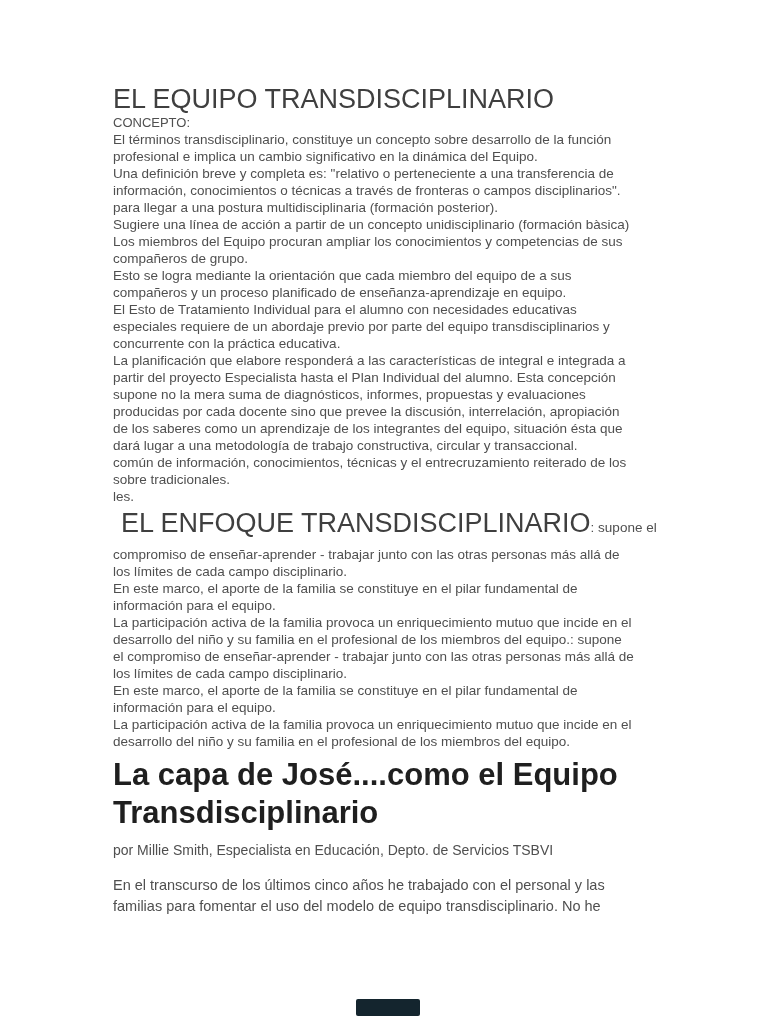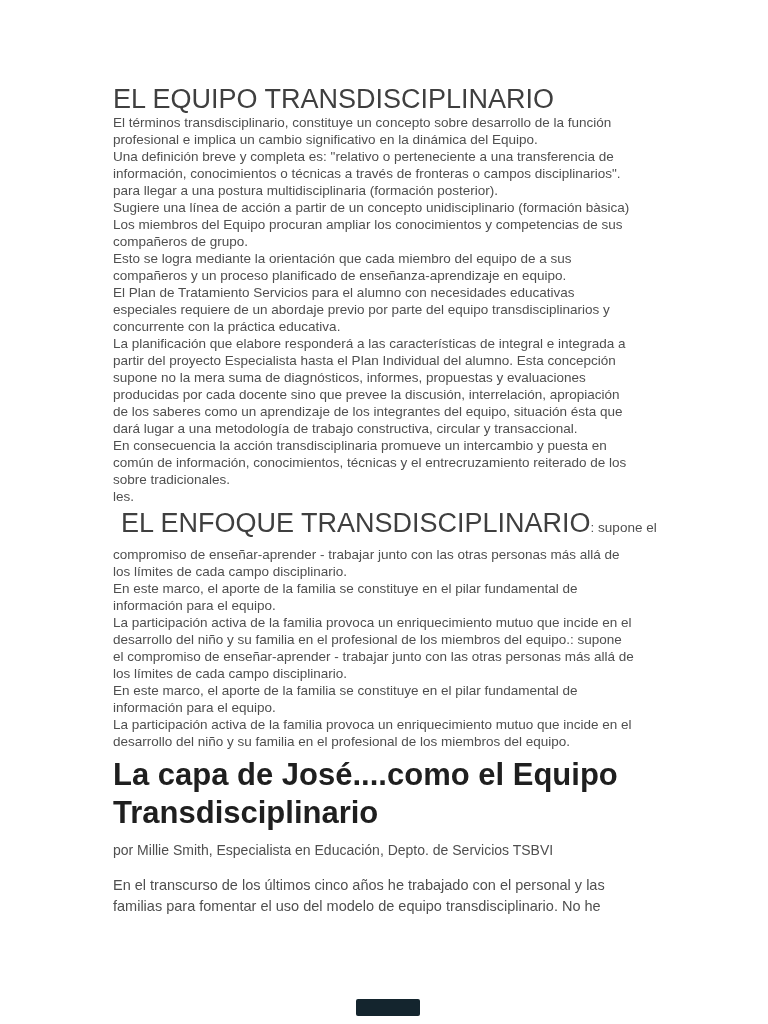--- a/index.html
+++ b/index.html
@@ -91,42 +91,42 @@
   }
 </style>
 </head>
 <body>
 
 <div class="page">
   <div class="content">
 
     <div class="doc-title">EL EQUIPO TRANSDISCIPLINARIO</div>
 
+    <div class="concepto-label">CONCEPTO:</div>
 
     <div class="body-block">
         <div class="line">El términos transdisciplinario, constituye un concepto sobre desarrollo de la función</div>
         <div class="line">profesional e implica un cambio significativo en la dinámica del Equipo.</div>
         <div class="line">Una definición breve y completa es: "relativo o perteneciente a una transferencia de</div>
         <div class="line">información, conocimientos o técnicas a través de fronteras o campos disciplinarios".</div>
         <div class="line">para llegar a una postura multidisciplinaria (formación posterior).</div>
         <div class="line">Sugiere una línea de acción a partir de un concepto unidisciplinario (formación bàsica)</div>
         <div class="line">Los miembros del Equipo procuran ampliar los conocimientos y competencias de sus</div>
         <div class="line">compañeros de grupo.</div>
         <div class="line">Esto se logra mediante la orientación que cada miembro del equipo de a sus</div>
         <div class="line">compañeros y un proceso planificado de enseñanza-aprendizaje en equipo.</div>
-        <div class="line">El Plan de Tratamiento Servicios para el alumno con necesidades educativas</div>
+        <div class="line">El Esto de Tratamiento Individual para el alumno con necesidades educativas</div>
         <div class="line">especiales requiere de un abordaje previo por parte del equipo transdisciplinarios y</div>
         <div class="line">concurrente con la práctica educativa.</div>
         <div class="line">La planificación que elabore responderá a las características de integral e integrada a</div>
         <div class="line">partir del proyecto Especialista hasta el Plan Individual del alumno. Esta concepción</div>
         <div class="line">supone no la mera suma de diagnósticos, informes, propuestas y evaluaciones</div>
         <div class="line">producidas por cada docente sino que prevee la discusión, interrelación, apropiación</div>
         <div class="line">de los saberes como un aprendizaje de los integrantes del equipo, situación ésta que</div>
         <div class="line">dará lugar a una metodología de trabajo constructiva, circular y transaccional.</div>
-        <div class="line">En consecuencia la acción transdisciplinaria promueve un intercambio y puesta en</div>
         <div class="line">común de información, conocimientos, técnicas y el entrecruzamiento reiterado de los</div>
         <div class="line">sobre tradicionales.</div>
         <div class="line">les.</div>
       </div>
 
     <div class="heading2">
       <span class="h2-big">EL ENFOQUE TRANSDISCIPLINARIO</span><span class="h2-small">: supone el</span>
     </div>
 
     <div class="body-block">

